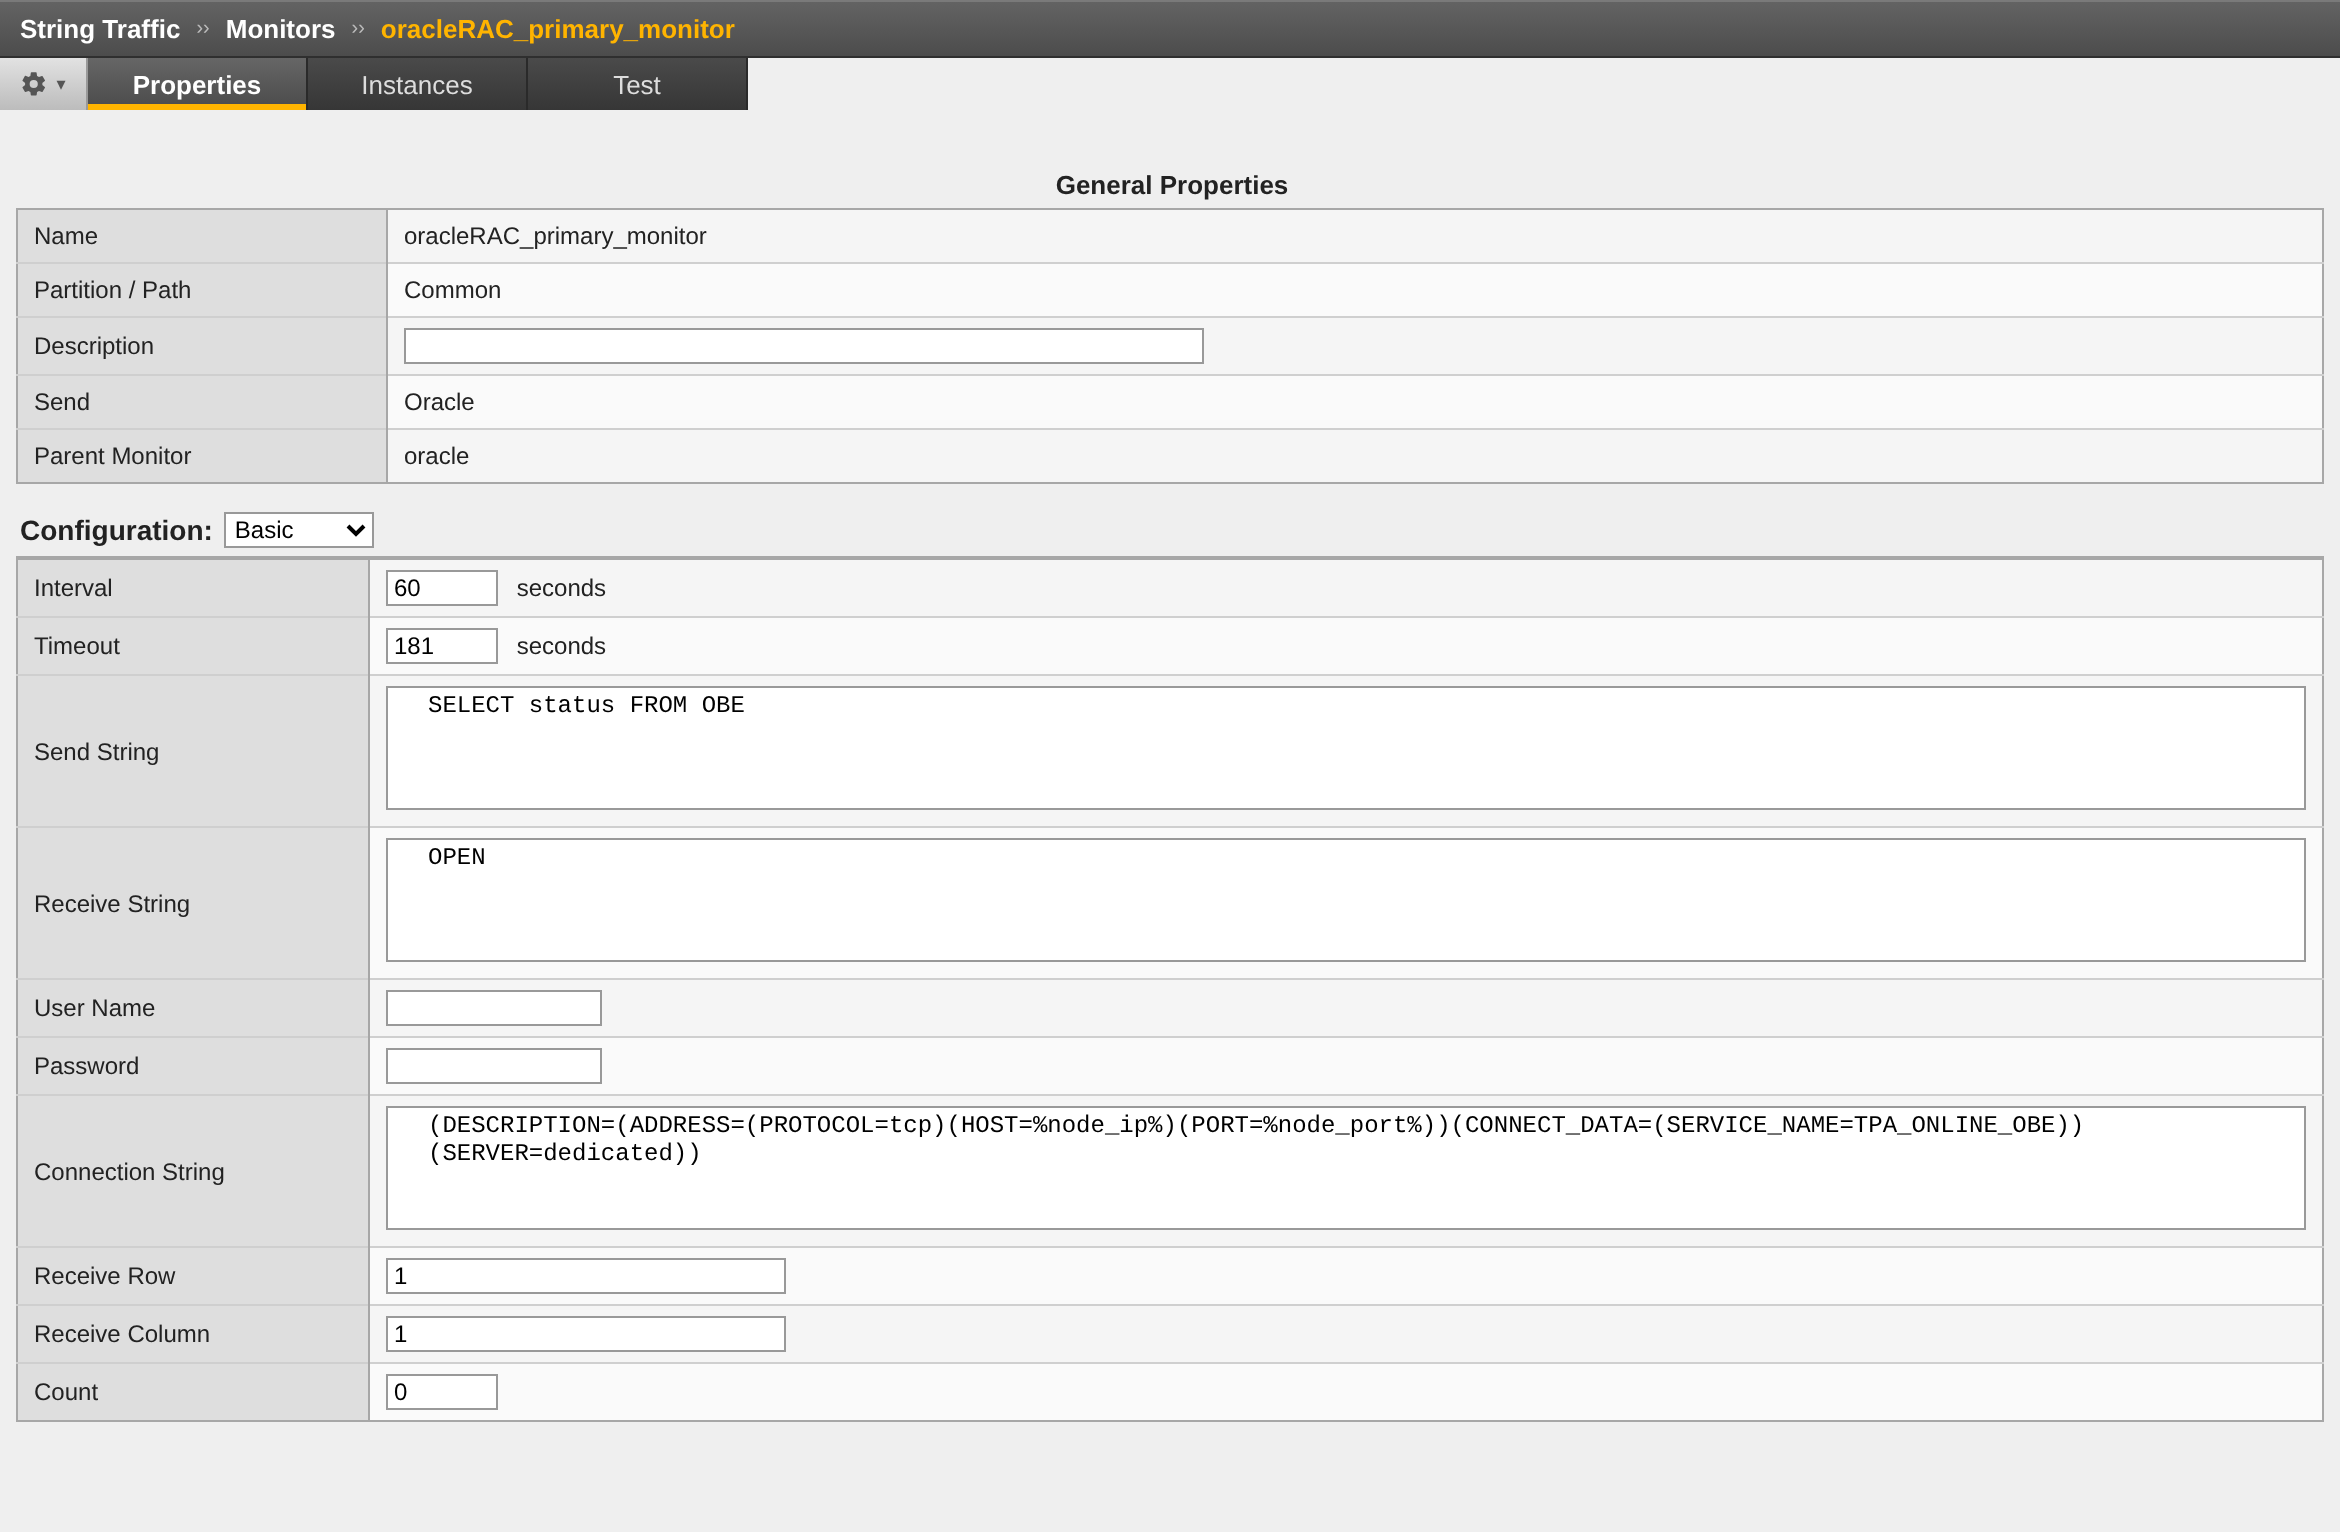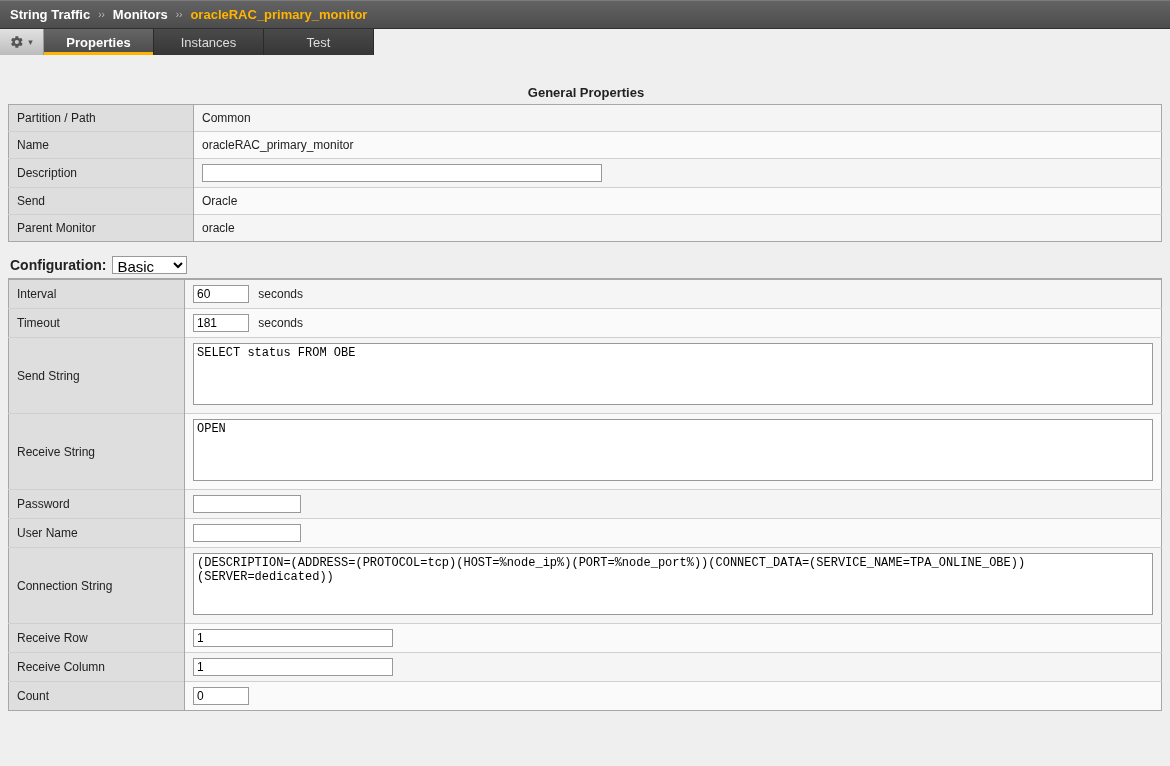--- a/index.html
+++ b/index.html
@@ -83,21 +83,21 @@
   text-align: center;
 }
 .config-row {
   display: flex;
   align-items: center;
   gap: 6px;
   margin: 14px 0 4px 2px;
 }
 .config-row label { font-weight: bold; font-size: 14px;}
 .config-row select {
-  font-size: 15px;
+  font-size: 12px;
   border: 1px solid #999;
   background: #fff;
   height: 18px;
   width: 75px;
 }
 
 .prop-table {
   width: 100%;
   border-collapse: collapse;
   border: 1px solid #a7a7a7;
@@ -132,21 +132,21 @@
 .value-cell .inline-num { width: 56px; }
 .value-cell .inline-med { width: 108px; }
 .value-cell .inline-wide { width: 400px; }
 .value-cell .inline-wide2 { width: 200px; }
 .value-cell textarea {
   width: 960px;
   max-width: 100%;
   border: 1px solid #999;
   font-family: "Courier New", monospace;
   font-size: 12px;
-  padding: 2px 3px;
+  padding: 2px 20px;
   resize: none;
   background: #fff;
 }
 .value-cell .unit { margin-left: 6px; }
 .tall-label { height: 76px; vertical-align: middle; }
 .gray-section {
   border-top: 2px solid #a7a7a7;
 }
 </style>
 </head>
@@ -177,26 +177,26 @@
     <span>Test</span>
   </div>
 </div>
 
 <div class="page-body">
 
   <div class="section-title">General Properties</div>
   <table class="prop-table">
     <tbody>
         <tr>
+      <td class="label-cell">Name</td>
+      <td class="value-cell">oracleRAC_primary_monitor</td>
+    </tr>
+    <tr>
       <td class="label-cell">Partition / Path</td>
       <td class="value-cell">Common</td>
-    </tr>
-    <tr>
-      <td class="label-cell">Name</td>
-      <td class="value-cell">oracleRAC_primary_monitor</td>
     </tr>
     <tr>
       <td class="label-cell">Description</td>
       <td class="value-cell">
         <input type="text" class="inline-wide" value="" style="">
       </td>
     </tr>
     <tr>
       <td class="label-cell">Send</td>
       <td class="value-cell">Oracle</td>
@@ -237,29 +237,29 @@
         <textarea rows="4" style="">SELECT status FROM OBE</textarea>
       </td>
     </tr>
     <tr>
       <td class="label-cell tall-label">Receive String</td>
       <td class="value-cell">
         <textarea rows="4" style="">OPEN</textarea>
       </td>
     </tr>
     <tr>
+      <td class="label-cell">User Name</td>
+      <td class="value-cell">
+        <input type="text" class="inline-med" value="" style="">
+      </td>
+    </tr>
+    <tr>
       <td class="label-cell">Password</td>
       <td class="value-cell">
         <input type="password" class="inline-med" value="" style="">
-      </td>
-    </tr>
-    <tr>
-      <td class="label-cell">User Name</td>
-      <td class="value-cell">
-        <input type="text" class="inline-med" value="" style="">
       </td>
     </tr>
     <tr>
       <td class="label-cell tall-label">Connection String</td>
       <td class="value-cell">
         <textarea rows="4" style="">(DESCRIPTION=(ADDRESS=(PROTOCOL=tcp)(HOST=%node_ip%)(PORT=%node_port%))(CONNECT_DATA=(SERVICE_NAME=TPA_ONLINE_OBE))(SERVER=dedicated))</textarea>
       </td>
     </tr>
     <tr>
       <td class="label-cell">Receive Row</td>

